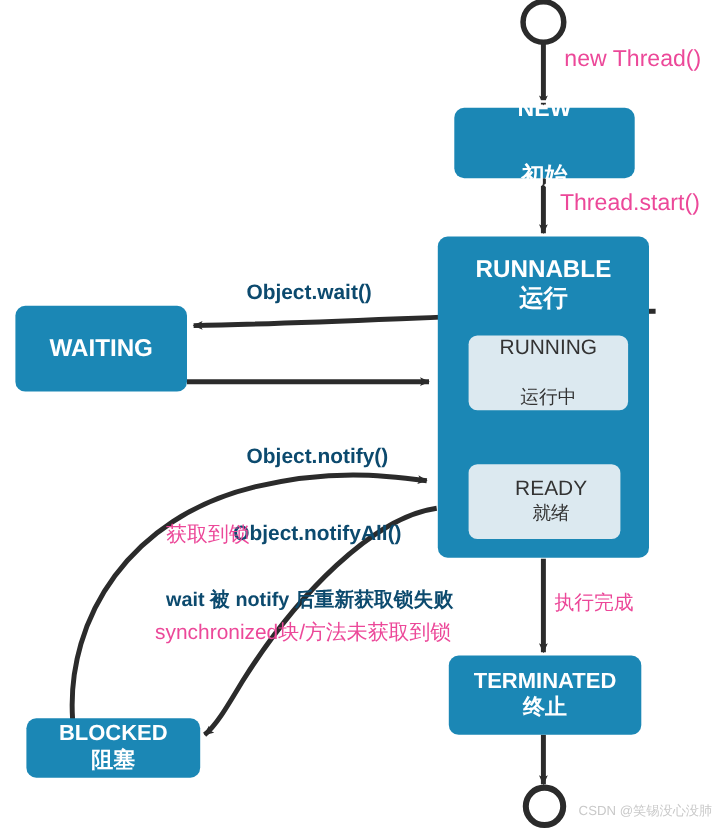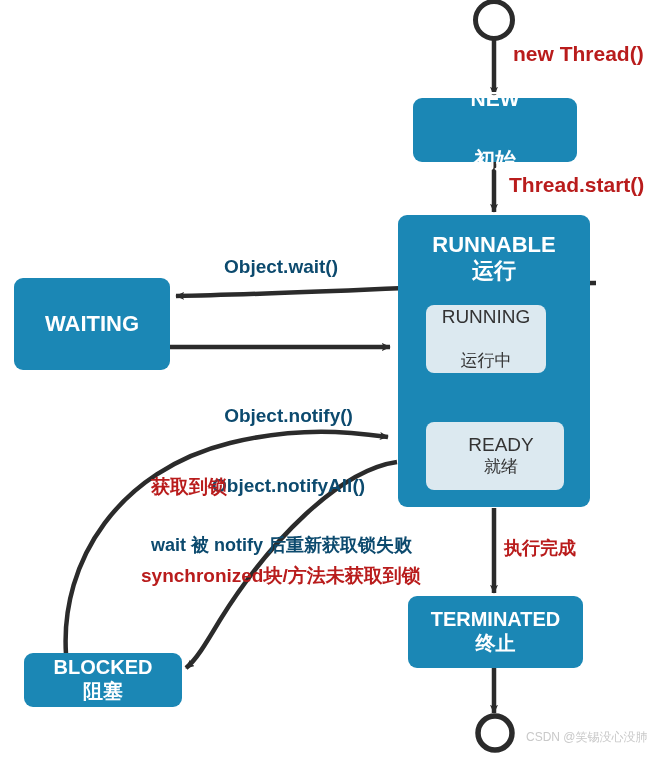--- a/index.html
+++ b/index.html
@@ -54,22 +54,21 @@
     color: #333333;
     font-weight: normal;
     text-align: center;
     line-height: 1.2;
   }
 
   .edge-label {
     position: absolute;
     white-space: pre;
     line-height: 1.22;
-    color: #b91c1c;
-    font-weight: bold;
+    color: #ec4899;
   }
   .edge-label.red {
     color: #0c4a6e;
     font-weight: bold;
   }
   .watermark {
     position: absolute;
     color: #c9c9c9;
     font-size: 12px;
     white-space: pre;
@@ -118,31 +117,31 @@
   <div class="state-box" style="left:413px; top:98px; width:164px; height:64px; font-size:21px;gap:36px;">
     <span class="en" style="display:inline;">NEW</span>
       <span style="display:inline;"> 初始</span>
   </div>
 
   <div class="state-box" style="left:398px; top:215px; width:192px; height:292px; justify-content:flex-start; padding-top:17px; font-size:22px;">
     <span class="en">RUNNABLE</span>
     <span class="zh">运行</span>
   </div>
 
-  <div class="inner-box" style="left:426px; top:305px; width:120px; height:68px; font-size:19px;gap:22px;">
+  <div class="inner-box" style="left:426px; top:305px; width:145px; height:68px; font-size:19px;gap:22px;">
     <span class="en">RUNNING</span>
     <span class="zh" style="font-size:17px;">运行中</span>
   </div>
 
   <div class="inner-box" style="left:426px; top:422px; width:138px; height:68px; font-size:19px;padding-left:12px;">
     <span class="en">READY</span>
     <span class="zh" style="font-size:17px;">就绪</span>
   </div>
 
-  <div class="state-box" style="left:14px; top:278px; width:156px; height:92px; font-size:22px;">
+  <div class="state-box" style="left:14px; top:278px; width:156px; height:78px; font-size:22px;">
     <span class="en">WAITING</span>
   </div>
 
   <div class="state-box" style="left:24px; top:653px; width:158px; height:54px; font-size:20px;">
     <span class="en">BLOCKED</span>
     <span class="zh">阻塞</span>
   </div>
 
   <div class="state-box" style="left:408px; top:596px; width:175px; height:72px; font-size:20px;">
     <span class="en">TERMINATED</span>

